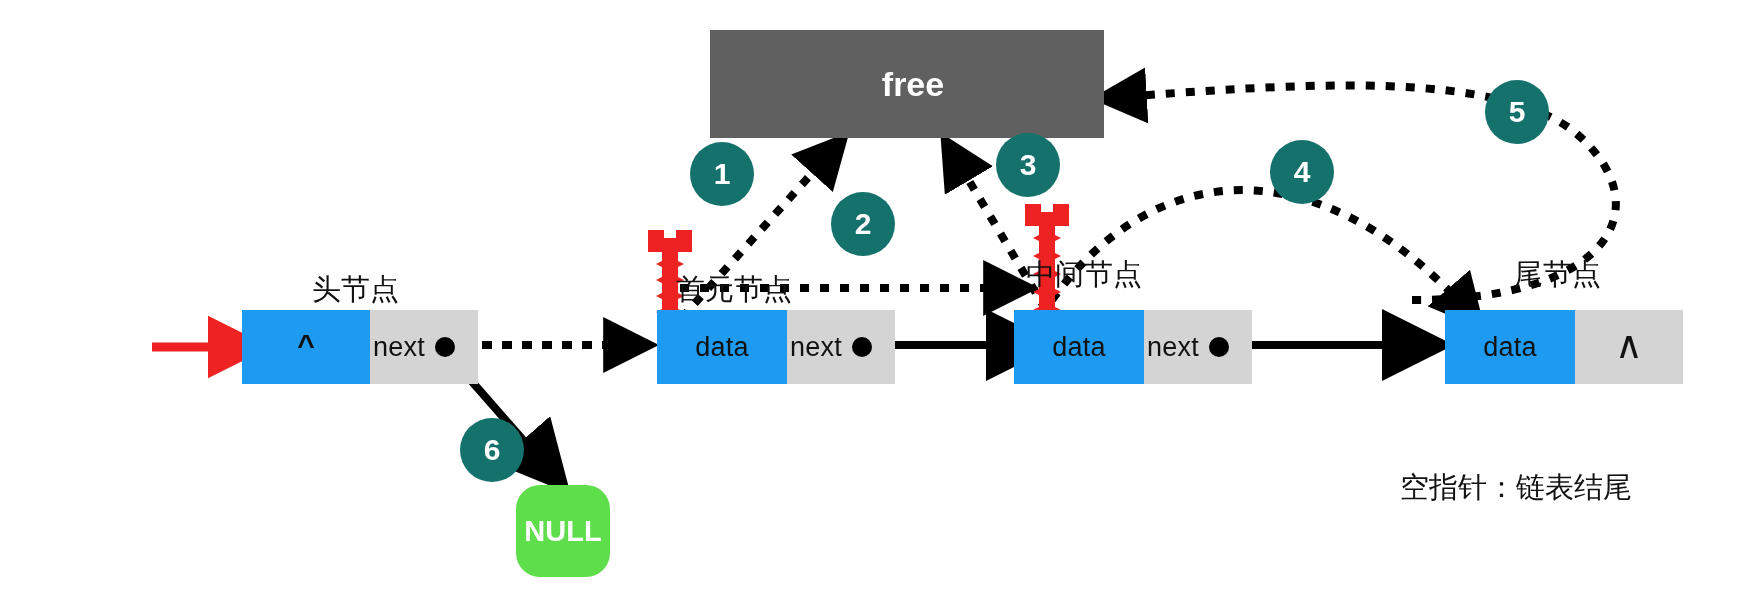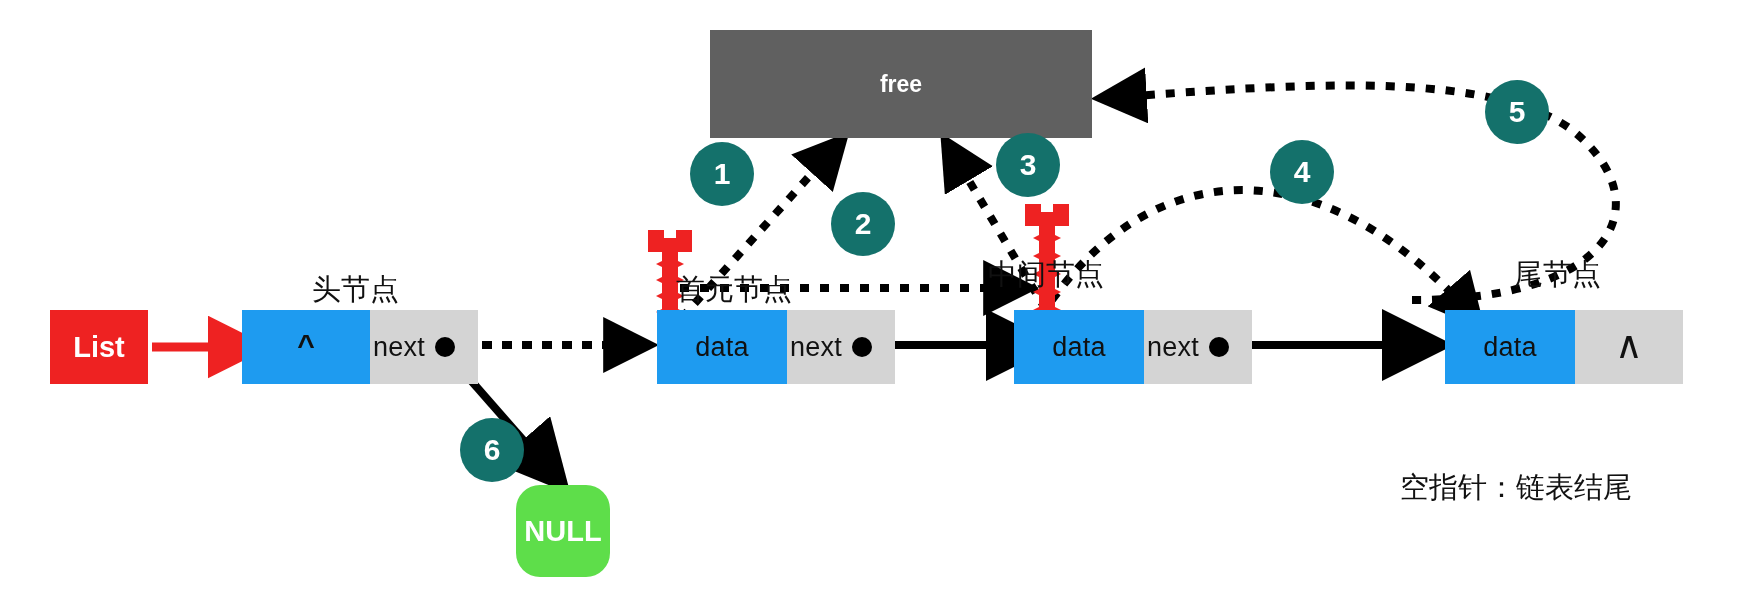--- a/index.html
+++ b/index.html
@@ -96,22 +96,23 @@
     font-size:29px;
     font-weight:bold;
   }
 
   
   .freebox{
     position:absolute;
     background:#606060;
     display:flex;align-items:center;justify-content:center;
     color:#ffffff;
-    font-size:23px;
-    font-weight:bold;
+    font-size:34px;
+    font-weight:bold;
+    padding-left:12px;
   }
 
   
   .badge{
     position:absolute;
     width:64px;height:64px;
     border-radius:50%;
     background:#14716b;
     color:#ffffff;
     display:flex;align-items:center;justify-content:center;
@@ -208,23 +209,20 @@
       <path d="M19 70 l-8 4 l8 4 z"></path>
       <path d="M19 88 l-8 4 l8 4 z"></path>
       <path d="M19 106 l-8 4 l8 4 z"></path>
     </g>
   </svg>
 
   <div class="freebox" style="left:710px; top:30px; width:382px; height:108px;">
     <span>free</span>
   </div>
 
-  <div class="listbox" style="left:50px; top:310px; width:98px; height:74px;">
-    <span>List</span>
-  </div>
 
   <div class="cnlabel" style="left:312px; top:270px;">头节点</div>
   <div class="node" style="left:242px; top:310px; width:236px;">
     <div class="cell data" style="width:128px;">
       <span class="caret">^</span>
     </div>
     <div class="cell ptr" style="width:108px;">
       <div class="ptrwrap">
         <span>next</span>
         <span class="dot"></span>
@@ -238,21 +236,21 @@
       <span>data</span>
     </div>
     <div class="cell ptr" style="width:108px;">
       <div class="ptrwrap">
         <span>next</span>
         <span class="dot"></span>
       </div>
     </div>
   </div>
 
-  <div class="cnlabel" style="left:988px; top:255px;">中间节点</div>
+  <div class="cnlabel" style="left:1026px; top:255px;">中间节点</div>
   <div class="node" style="left:1014px; top:310px; width:238px;">
     <div class="cell data" style="width:130px;">
       <span>data</span>
     </div>
     <div class="cell ptr" style="width:108px;">
       <div class="ptrwrap">
         <span>next</span>
         <span class="dot"></span>
       </div>
     </div>

